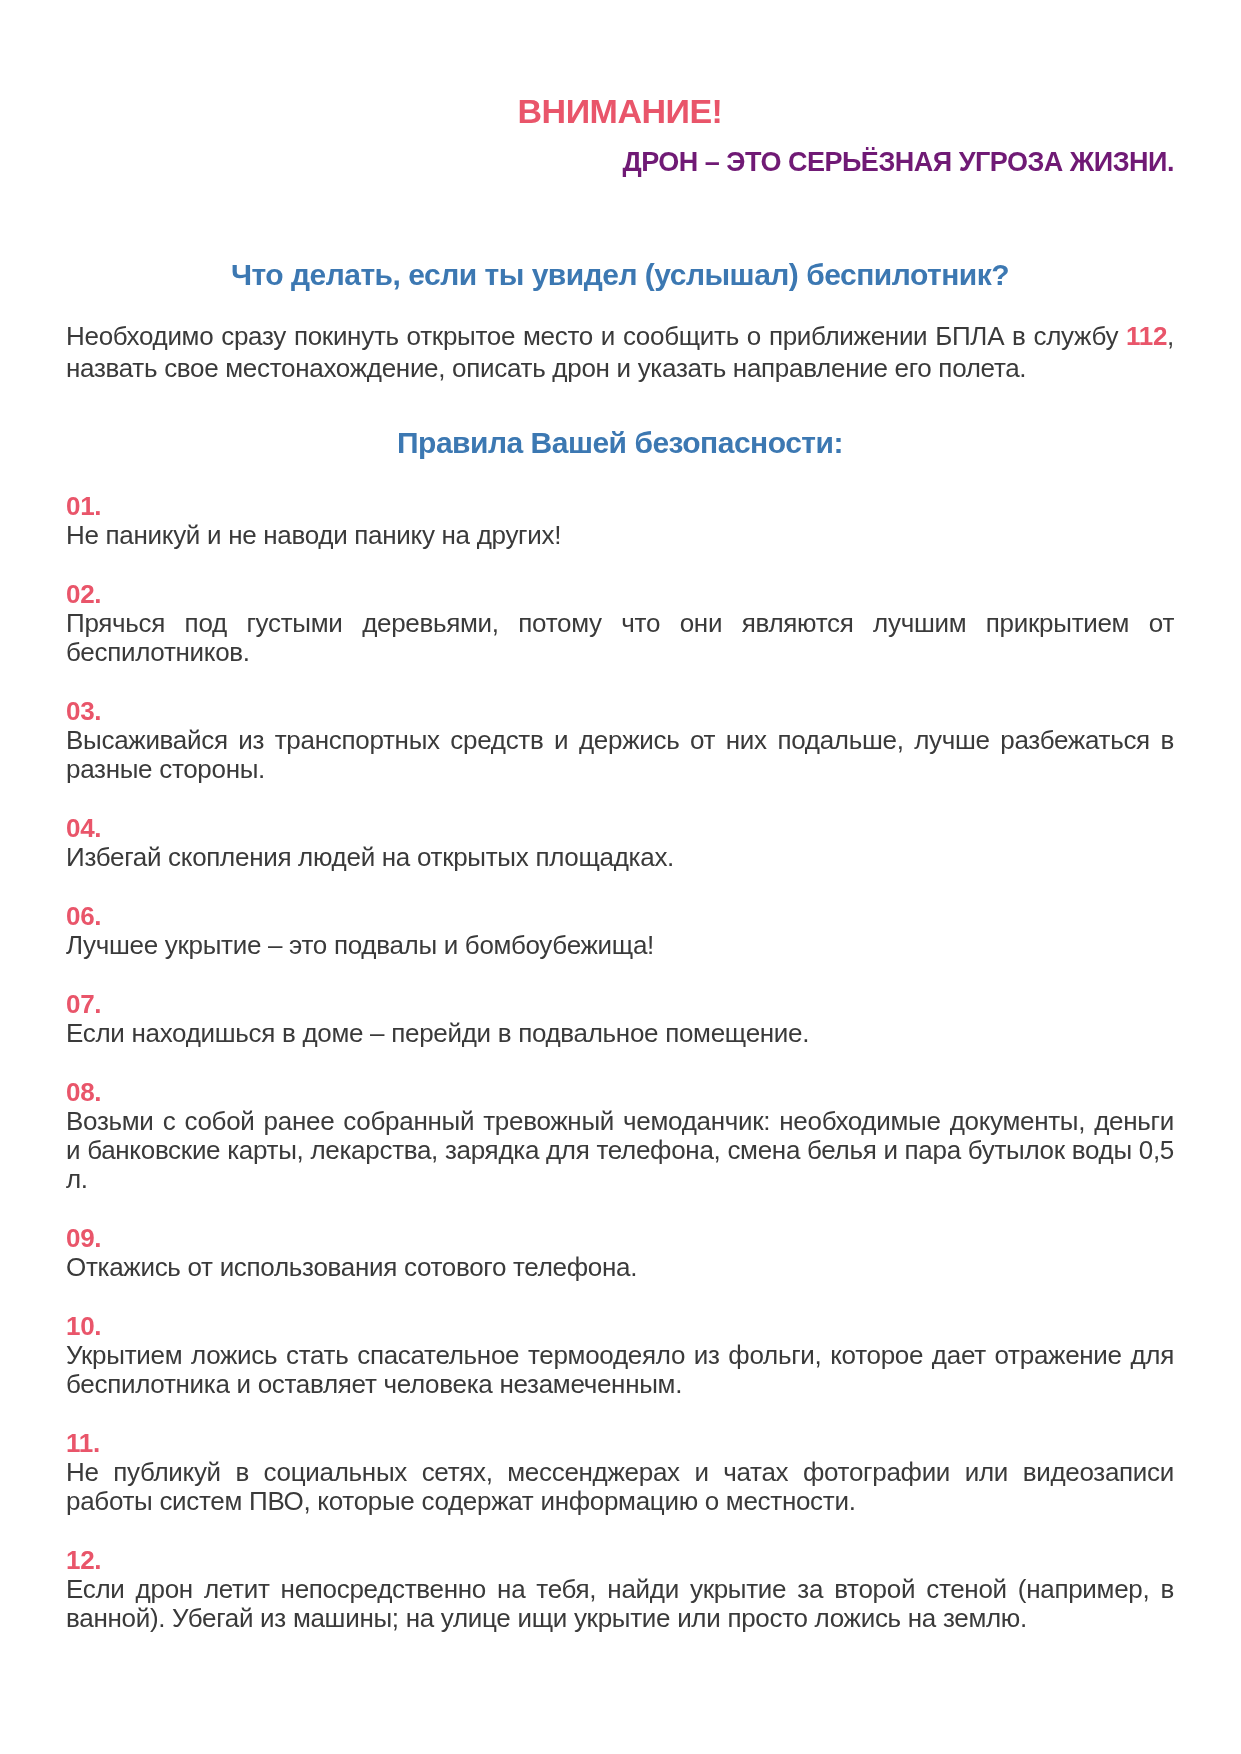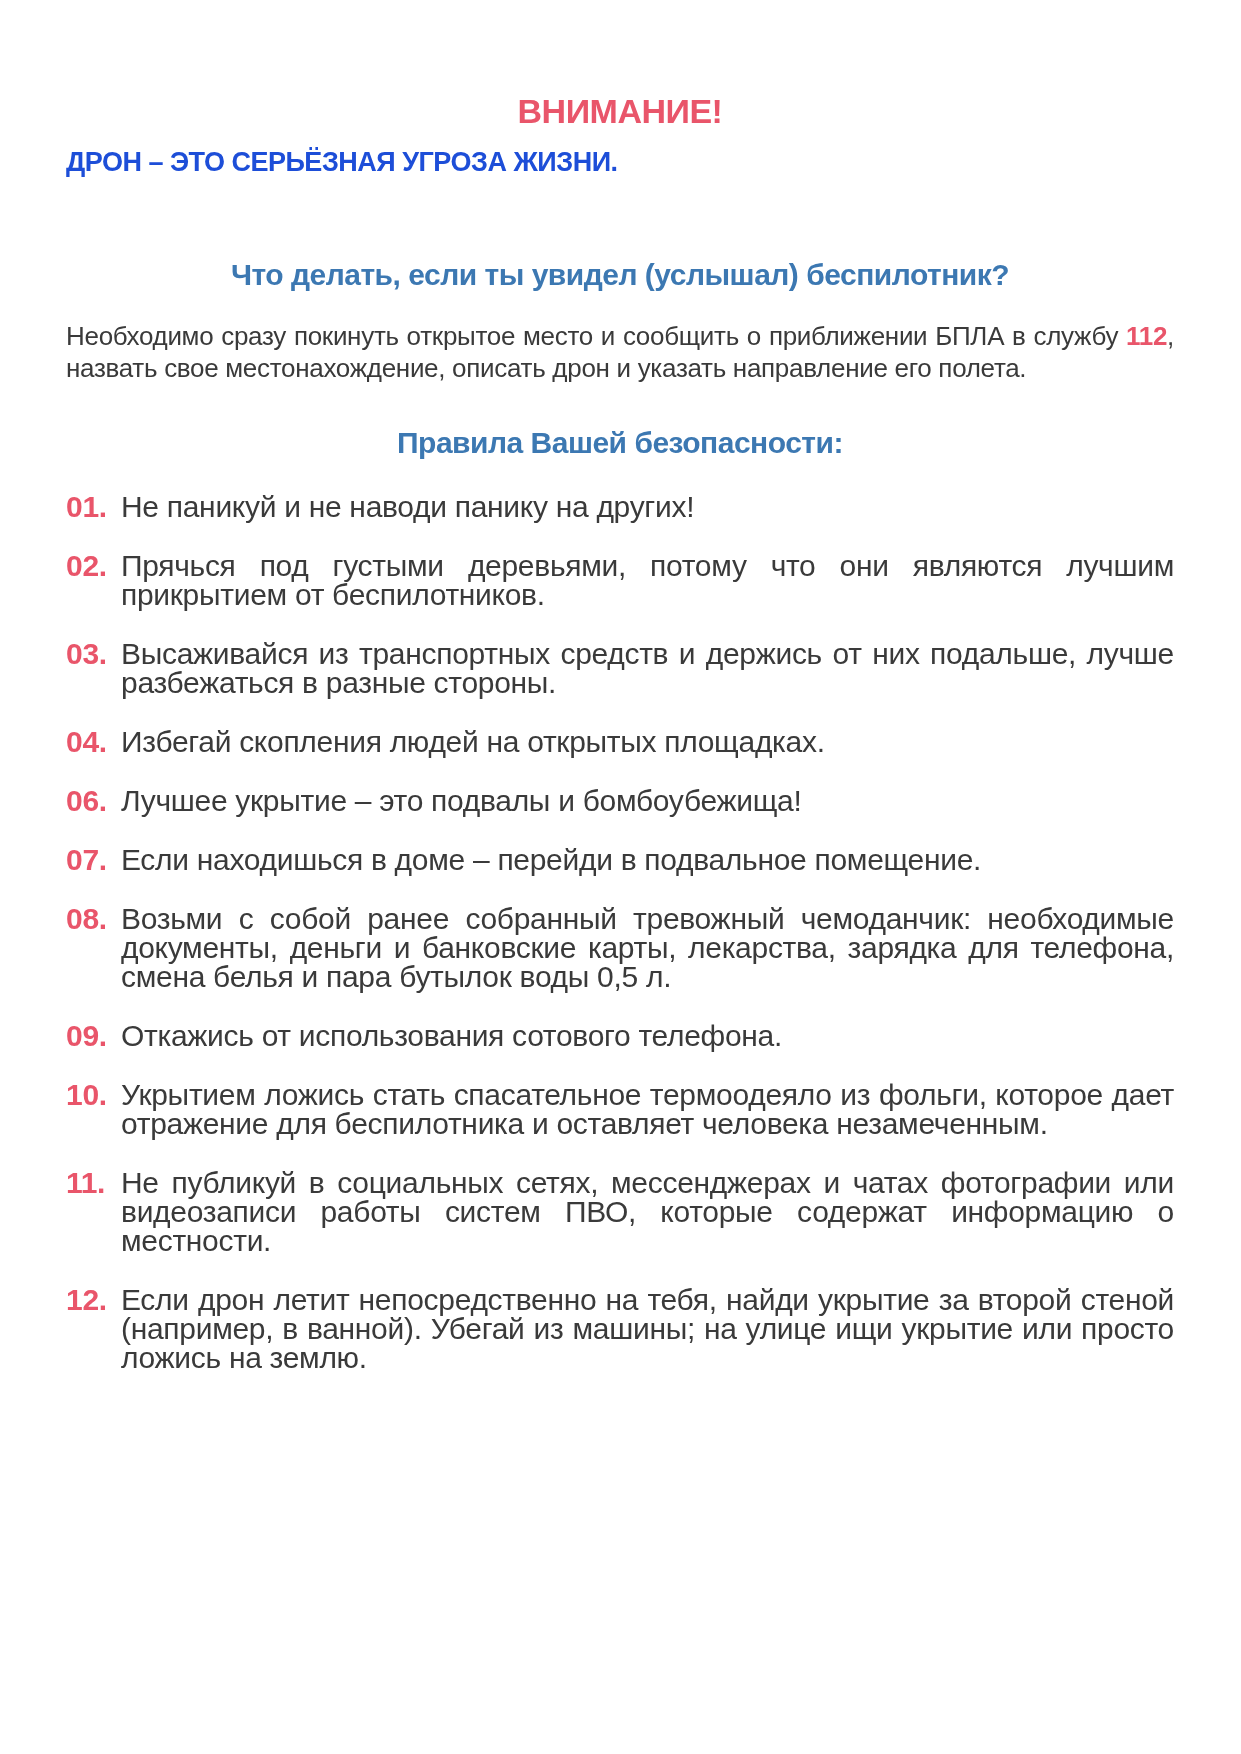--- a/index.html
+++ b/index.html
@@ -29,22 +29,22 @@
     letter-spacing: -0.6px;
     line-height: 30px;
     text-align: justify;
     color: #e9556a;
   }
   .drone-threat {
     margin: 12px 0 0 0;
     font-size: 27px;
     font-weight: bold;
     letter-spacing: -0.5px;
-    text-align: left;
-    color: #1d4ed8;
+    text-align: right;
+    color: #701a75;
   }
   .section-heading {
     margin: 0;
     font-size: 30px;
     font-weight: bold;
     letter-spacing: -0.5px;
     text-align: center;
     color: #3c78b2;
   }
   .heading-what-to-do { margin-top: 80px; }
@@ -58,24 +58,25 @@
     color: #3a3a3a;
   }
   .emergency-number {
     color: #e9556a;
     font-weight: bold;
   }
   .rules-list { margin: 0; padding: 0; list-style: none; }
   .rule {
     display: flex;
     margin: 0 0 30px 0;
-    font-size: 30px;
+    font-size: 26px;
     letter-spacing: -0.3px;
     line-height: 29px;
     color: #3a3a3a;
+    flex-direction: column;
   }
   .rule-num {
     flex: none;
     width: 55px;
     color: #e9556a;
     font-weight: bold;
   }
   .rule-text {
     flex: 1;
     text-align: justify;

